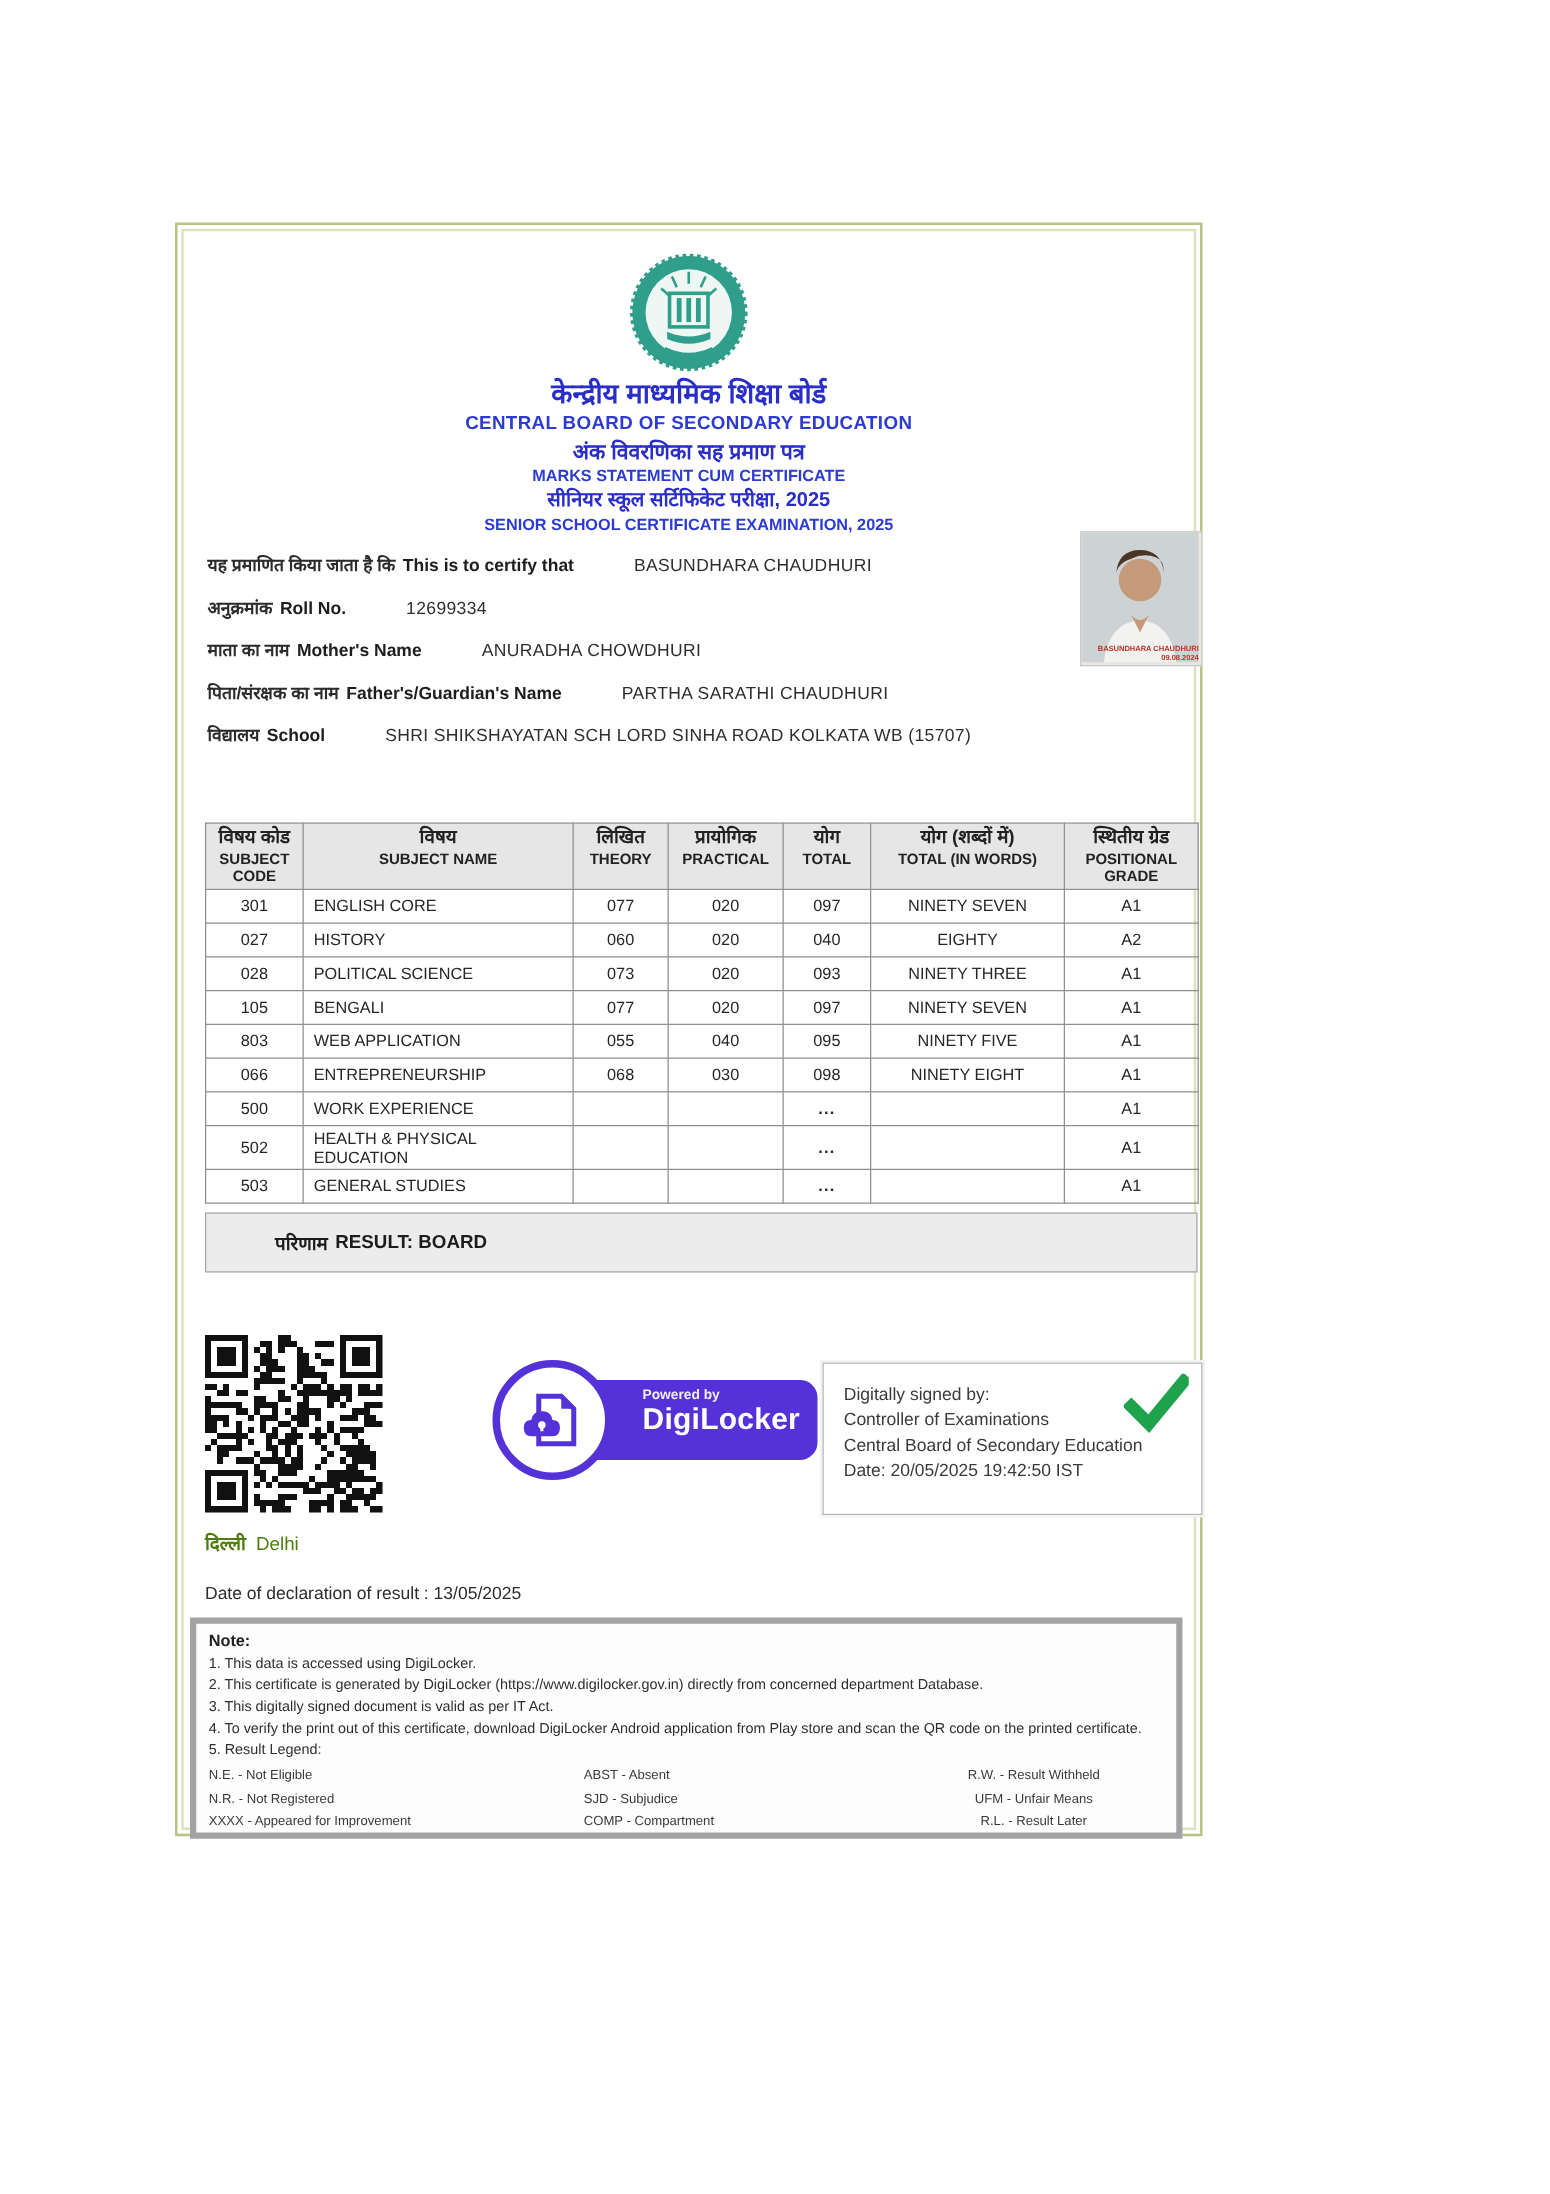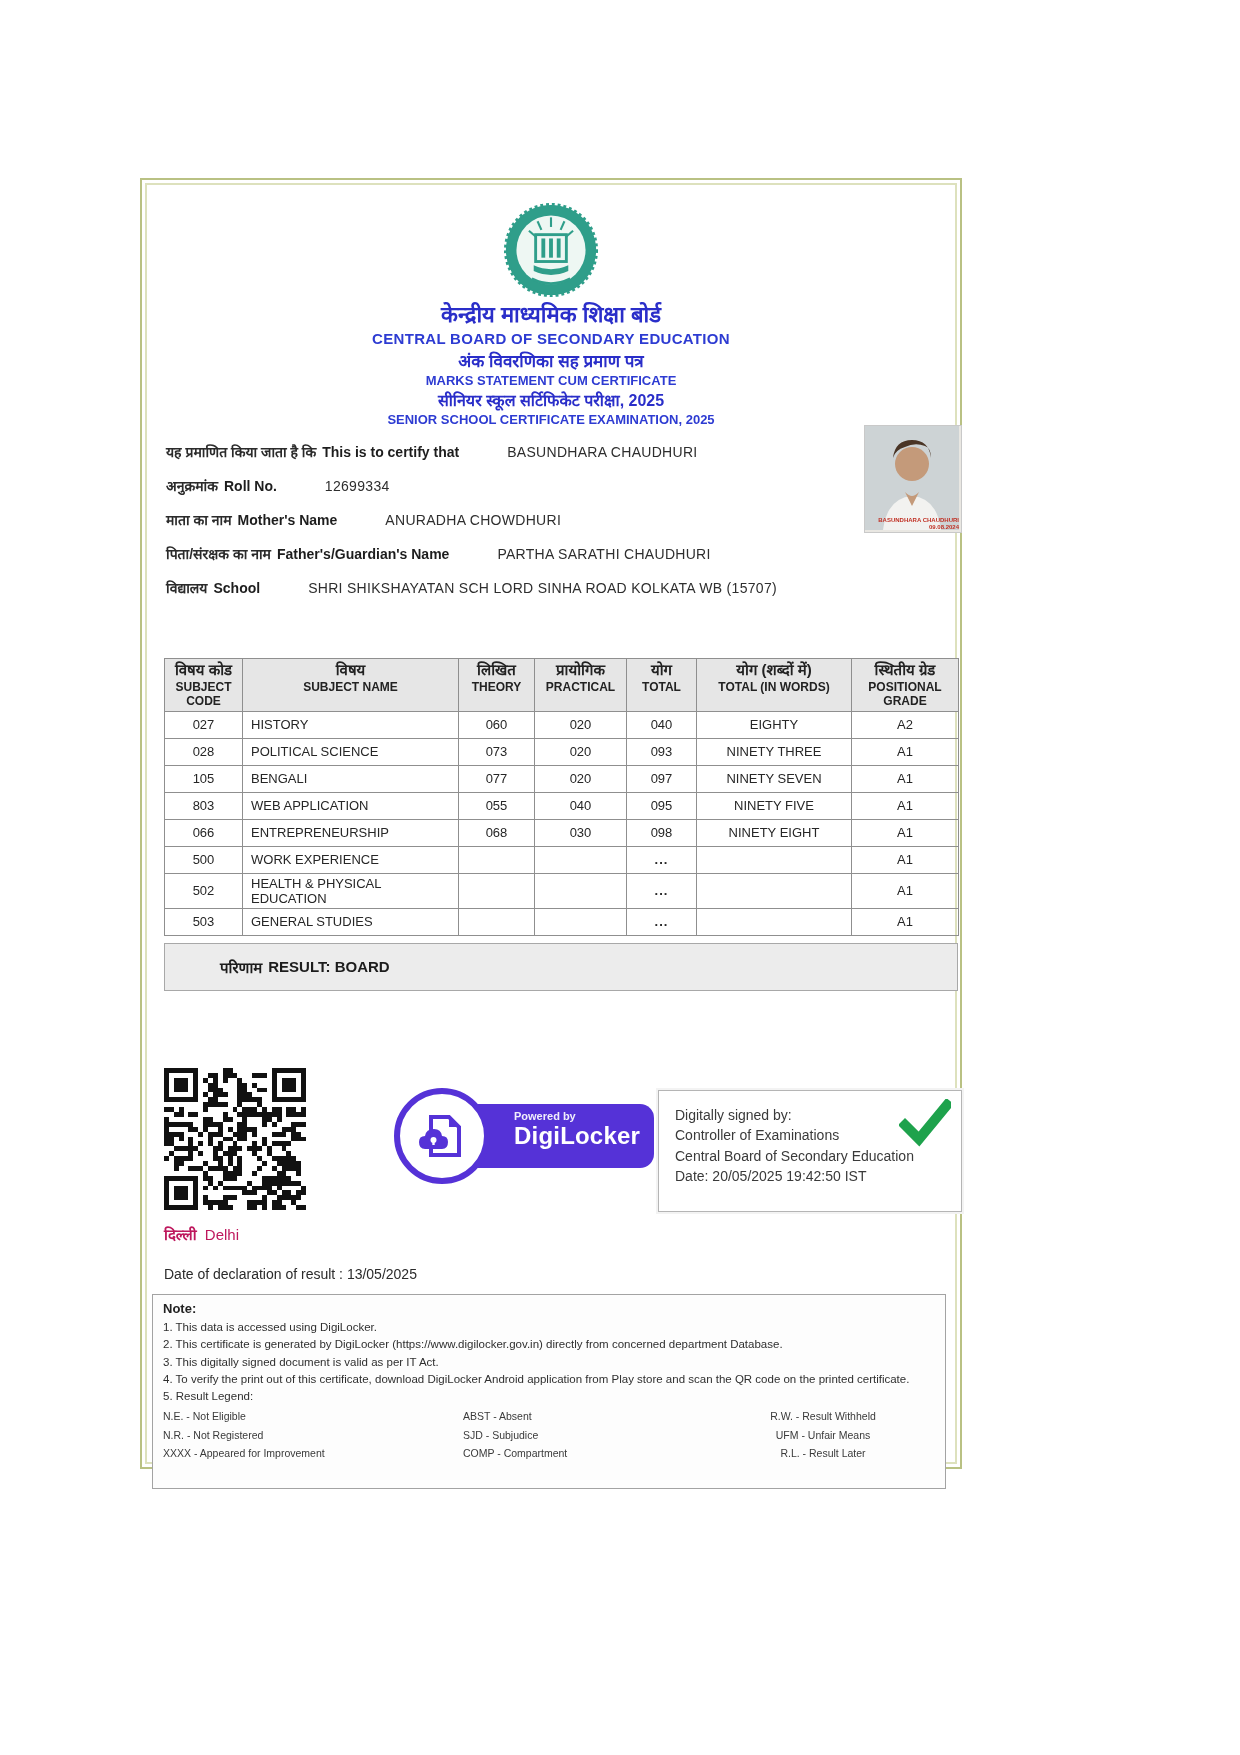--- a/index.html
+++ b/index.html
@@ -49,26 +49,26 @@
   .dl-rect{position:absolute;left:42px;top:16px;width:218px;height:64px;background:#5532d7;border-radius:14px;}
   .dl-circ{position:absolute;left:0;top:0;width:96px;height:96px;border-radius:50%;background:#ffffff;
            border:6px solid #5532d7;box-sizing:border-box;display:flex;align-items:center;justify-content:center;}
   .dl-text{position:absolute;left:120px;top:22px;color:#fff;}
   .dl-pow{font-size:11px;font-weight:bold;opacity:.92;}
   .dl-name{font-size:24px;font-weight:bold;letter-spacing:.2px;}
   .sig-box{position:absolute;left:516px;top:910px;width:302px;height:120px;background:#fff;
            border:1px solid #b5b5b5;box-shadow:0 0 0 2px #f3f3f3;}
   .sig-lines{position:absolute;left:16px;top:14px;font-size:14px;line-height:1.45;color:#3a3a3a;}
   .sig-check{position:absolute;right:10px;top:8px;}
-  .place{position:absolute;left:22px;top:1044px;font-size:15px;color:#be185d;}
+  .place{position:absolute;left:22px;top:1044px;font-size:15px;color:#4d7c0f;}
   .place .hi{font-weight:bold;margin-right:4px;}
   .decl{position:absolute;left:22px;top:1086px;font-size:14px;color:#2b2b2b;}
   
-  .note{position:absolute;left:10px;top:1114px;width:794px;min-height:150px;border:1px solid #a3a3a3;
-        background:#fdfdfd;padding:6px 10px 26px 10px;box-sizing:border-box;}
+  .note{position:absolute;left:10px;top:1114px;width:794px;min-height:150px;border:5px solid #a3a3a3;
+        background:#fdfdfd;padding:6px 10px 0 10px;box-sizing:border-box;}
   .note .ttl{font-size:13px;font-weight:bold;margin-bottom:3px;}
   .note ol{margin:0;padding:0;list-style:none;}
   .note li{font-size:11.5px;line-height:1.5;color:#2f2f2f;}
   .legend{display:flex;margin-top:2px;}
   .legend ul{list-style:none;margin:0;padding:0;}
   .legend ul li{font-size:10.5px;line-height:1.75;color:#3a3a3a;}
   .lg0{margin-left:38px;width:300px;} .lg1{width:265px;} .lg2{width:190px;text-align:center;}
 </style>
 </head>
 <body>
@@ -185,20 +185,29 @@
                 <div class="h-hi">योग (शब्दों  में)</div>
                 <div class="h-en">TOTAL (IN WORDS)</div>
               </th>
               <th>
                 <div class="h-hi">स्थितीय ग्रेड</div>
                 <div class="h-en">POSITIONAL GRADE</div>
               </th>
             </tr>
           </thead>
         <tbody id="marks-body">
+            <tr>
+              <td>301</td>
+              <td class="name">ENGLISH CORE</td>
+              <td>077</td>
+              <td>020</td>
+              <td>097</td>
+              <td>NINETY SEVEN</td>
+              <td>A1</td>
+            </tr>
             <tr>
               <td>027</td>
               <td class="name">HISTORY</td>
               <td>060</td>
               <td>020</td>
               <td>040</td>
               <td>EIGHTY</td>
               <td>A2</td>
             </tr>
             <tr>

